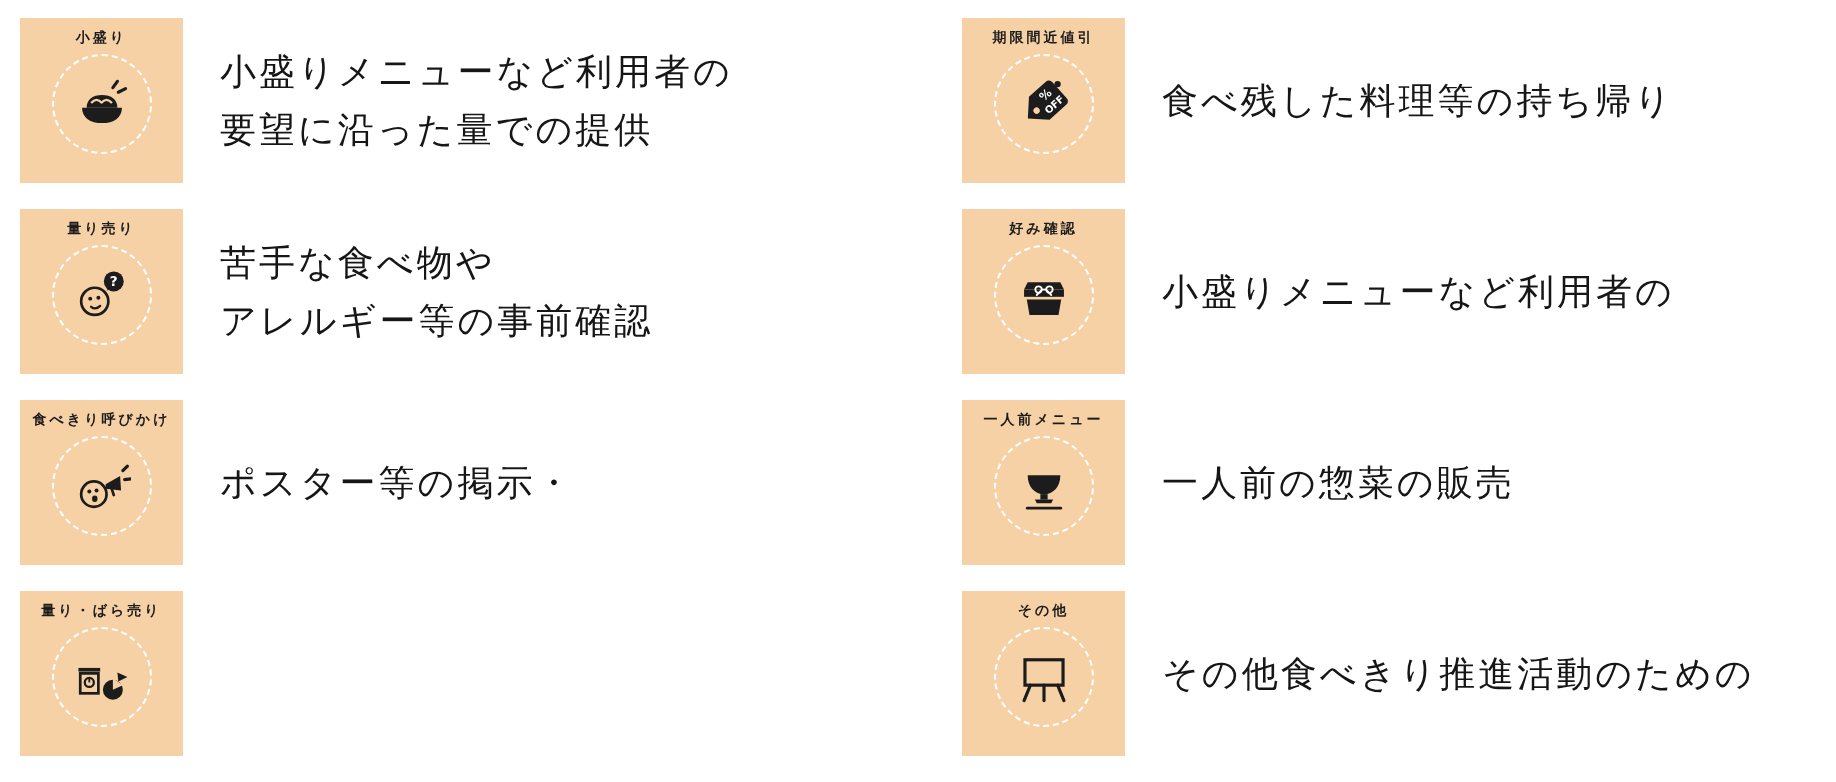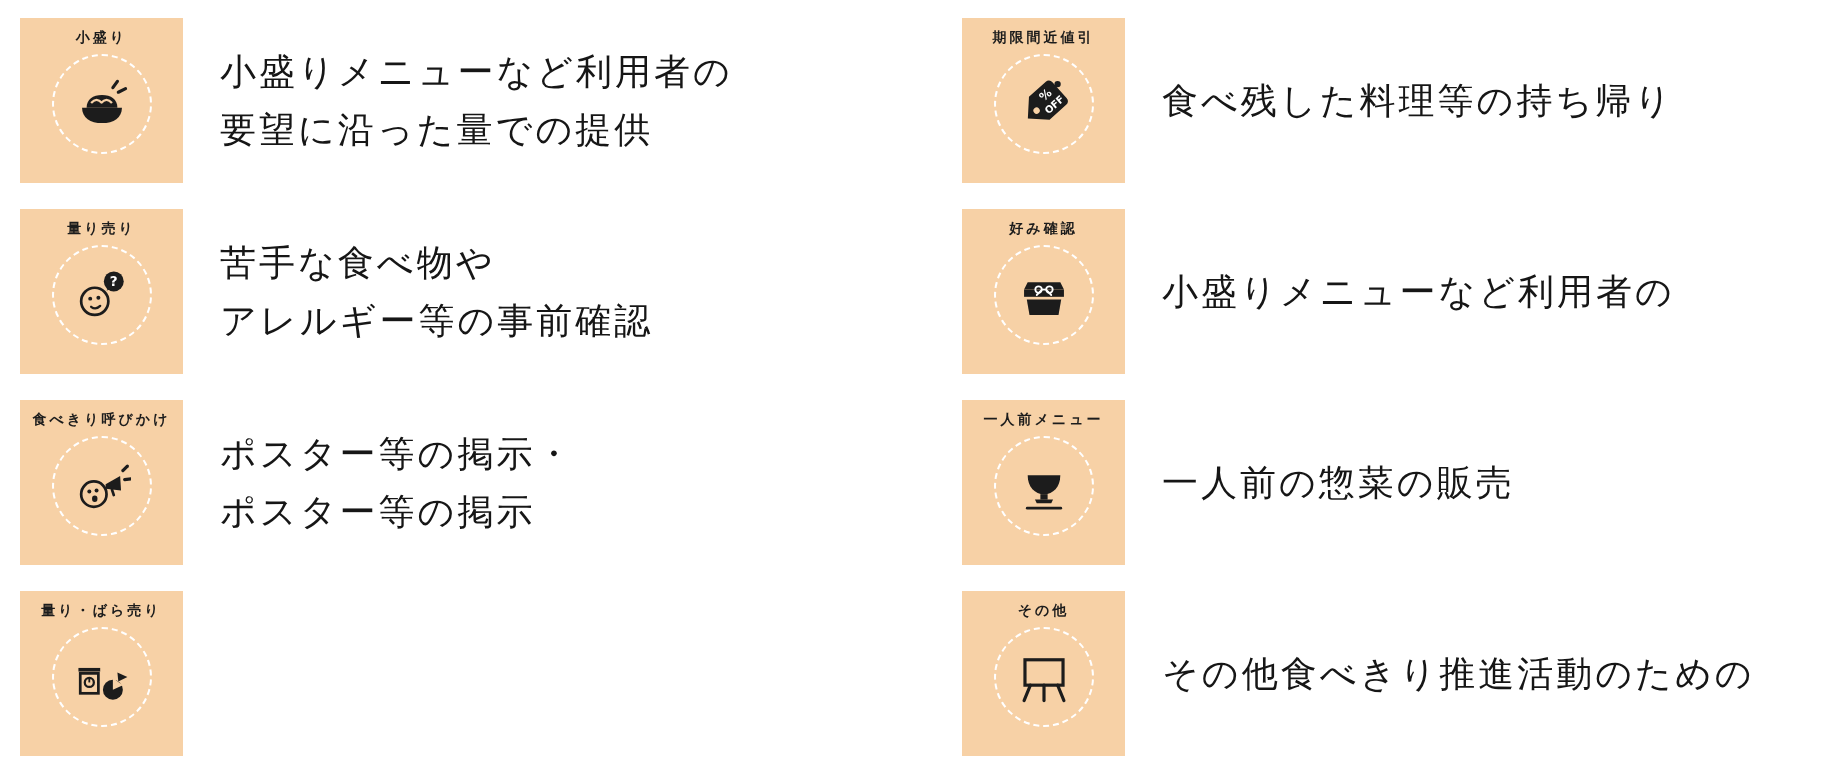--- a/index.html
+++ b/index.html
@@ -120,21 +120,20 @@
             <ellipse cx="24" cy="46" rx="3" ry="3.6" fill="#1c1c1c"></ellipse>
             <path d="M36 30 L52 21 L53 37 L36 35 Z" fill="#1c1c1c"></path>
             <path d="M43 36 l2 6" stroke="#1c1c1c" stroke-width="3" stroke-linecap="round"></path>
             <path d="M55 15 l5 -5" stroke="#1c1c1c" stroke-width="3.5" stroke-linecap="round"></path>
             <path d="M57 25 l8 -1" stroke="#1c1c1c" stroke-width="3.5" stroke-linecap="round"></path>
           </svg>
         </div>
       </div>
       <div class="desc">
         <div class="line">ポスター等の掲示・</div>
-        <div class="line">ポスター等の掲示</div>
       </div>
     </div>
 
     <div class="item">
       <div class="tile">
         <div class="tile-label">量り・ばら売り</div>
         <div class="tile-circle">
           <svg width="58" height="58" viewBox="0 0 64 64">
             <rect x="6" y="22" width="24" height="4" fill="#1c1c1c"></rect>
             <rect x="8" y="28" width="20" height="22" fill="none" stroke="#1c1c1c" stroke-width="3"></rect>

